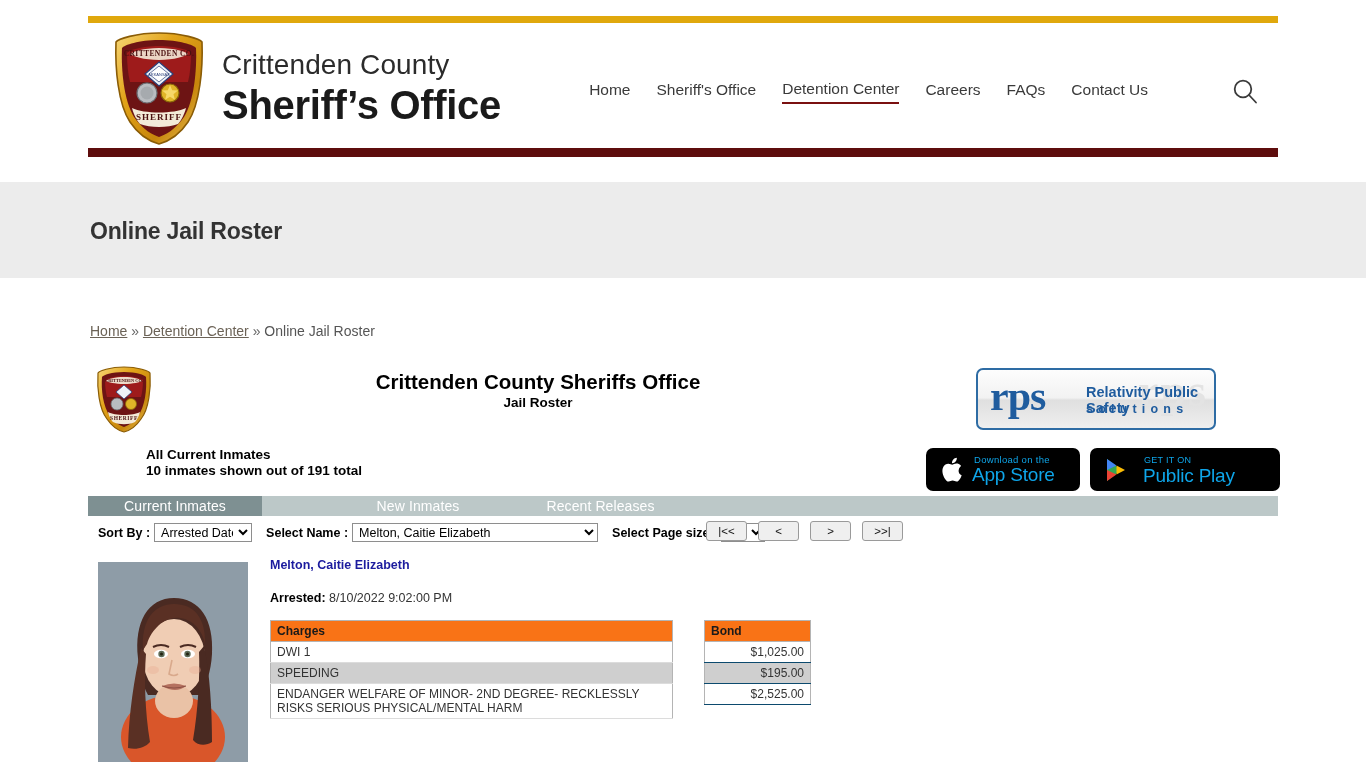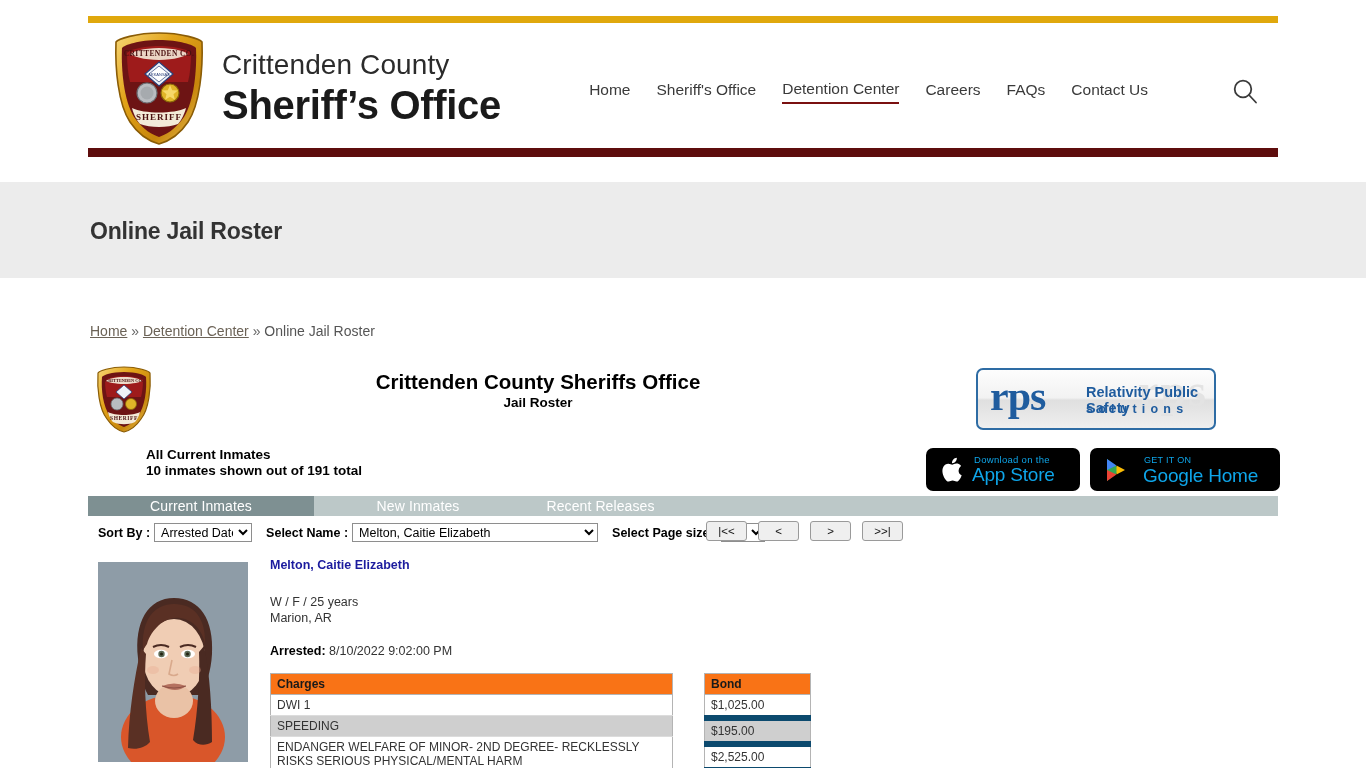--- a/index.html
+++ b/index.html
@@ -272,21 +272,21 @@
     height: 20px;
     line-height: 20px;
     text-align: center;
     font-size: 14px;
     color: #ffffff;
     font-family: "Liberation Sans Narrow", "Liberation Sans", sans-serif;
     cursor: pointer;
     letter-spacing: .1px;
   }
   .tab.active { background: #7e9092; font-weight: 400; }
-  .tab-0 { left: 0;   width: 226px; }
+  .tab-0 { left: 0;   width: 174px; }
   .tab-1 { left: 250px; width: 160px; }
   .tab-2 { left: 420px; width: 185px; }
 
   
   .controls {
     position: absolute;
     left: 10px;
     top: 163px;
     display: flex;
     align-items: center;
@@ -391,21 +391,21 @@
     border-bottom: 1px solid #b4b4b4;
   }
   table.ct td {
     padding: 3px 6px;
     line-height: 14px;
   }
   table.ct tr.alt td, table.ct tr.alt th { background: #cfcfcf; }
   .charges-table { position: absolute; left: 0; top: 0; width: 403px; }
   .charges-table td { border-bottom: 1px solid #dcdcdc; }
   .bond-table { position: absolute; left: 434px; top: 0; width: 107px; border-radius: 19px; }
-  .bond-table td { text-align: left; border-bottom: 6px solid #0c4a6e; }
+  .bond-table td { text-align: right; border-bottom: 1px solid #0c4a6e; }
   .bond-table th { text-align: left; }
 </style>
 </head>
 <body>
 
 <div class="site-header">
   <div class="gold-bar"></div>
   <div class="maroon-bar"></div>
 
   <div class="brand">
@@ -516,21 +516,21 @@
   <div class="store-badge store-google">
     <div class="play-glyph">
       <svg viewBox="0 0 28 28" width="28" height="28">
         <polygon points="3,3 17,14 3,25" fill="#34a853"></polygon>
         <polygon points="3,3 12.5,9.5 3,14" fill="#4285f4"></polygon>
         <polygon points="3,14 12.5,18.5 3,25" fill="#ea4335"></polygon>
         <polygon points="12.5,9.5 21,14 12.5,18.5" fill="#fbbc04"></polygon>
       </svg>
     </div>
     <div class="sb-small">GET IT ON</div>
-    <div class="sb-big">Google Home</div>
+    <div class="sb-big">Public Play</div>
   </div>
 
   <div class="tabbar">
     <div class="tab tab-0 active">Current Inmates</div>
     <div class="tab tab-1">New Inmates</div>
     <div class="tab tab-2">Recent Releases</div>
   </div>
 
   <div class="controls">
     <label>Sort By :</label>
@@ -577,24 +577,20 @@
         <path d="M74 98 L71 112 Q76 115 80 112" stroke="#d9a98c" stroke-width="1.6" fill="none"></path>
         <path d="M64 124 Q76 119 88 124 Q78 132 64 124 Z" fill="#b5715f"></path>
         <path d="M64 124 Q76 128 88 124" stroke="#8c5044" stroke-width="1" fill="none"></path>
         <ellipse cx="55" cy="108" rx="6" ry="4" fill="#e8a98e" opacity=".35"></ellipse>
         <ellipse cx="97" cy="108" rx="6" ry="4" fill="#e8a98e" opacity=".35"></ellipse>
       </svg>
     </div>
 
     <div class="rec-body">
       <a class="inmate-name">Melton, Caitie Elizabeth</a>
-      <div class="demo">
-        <div>W / F / 25 years</div>
-        <div>Marion, AR</div>
-      </div>
       <div class="arrested">
         <b>Arrested:</b>
         <span>8/10/2022 9:02:00 PM</span>
       </div>
 
       <div class="tables">
         <table class="ct charges-table">
           <thead>
             <tr>
                 <th>Charges</th>

